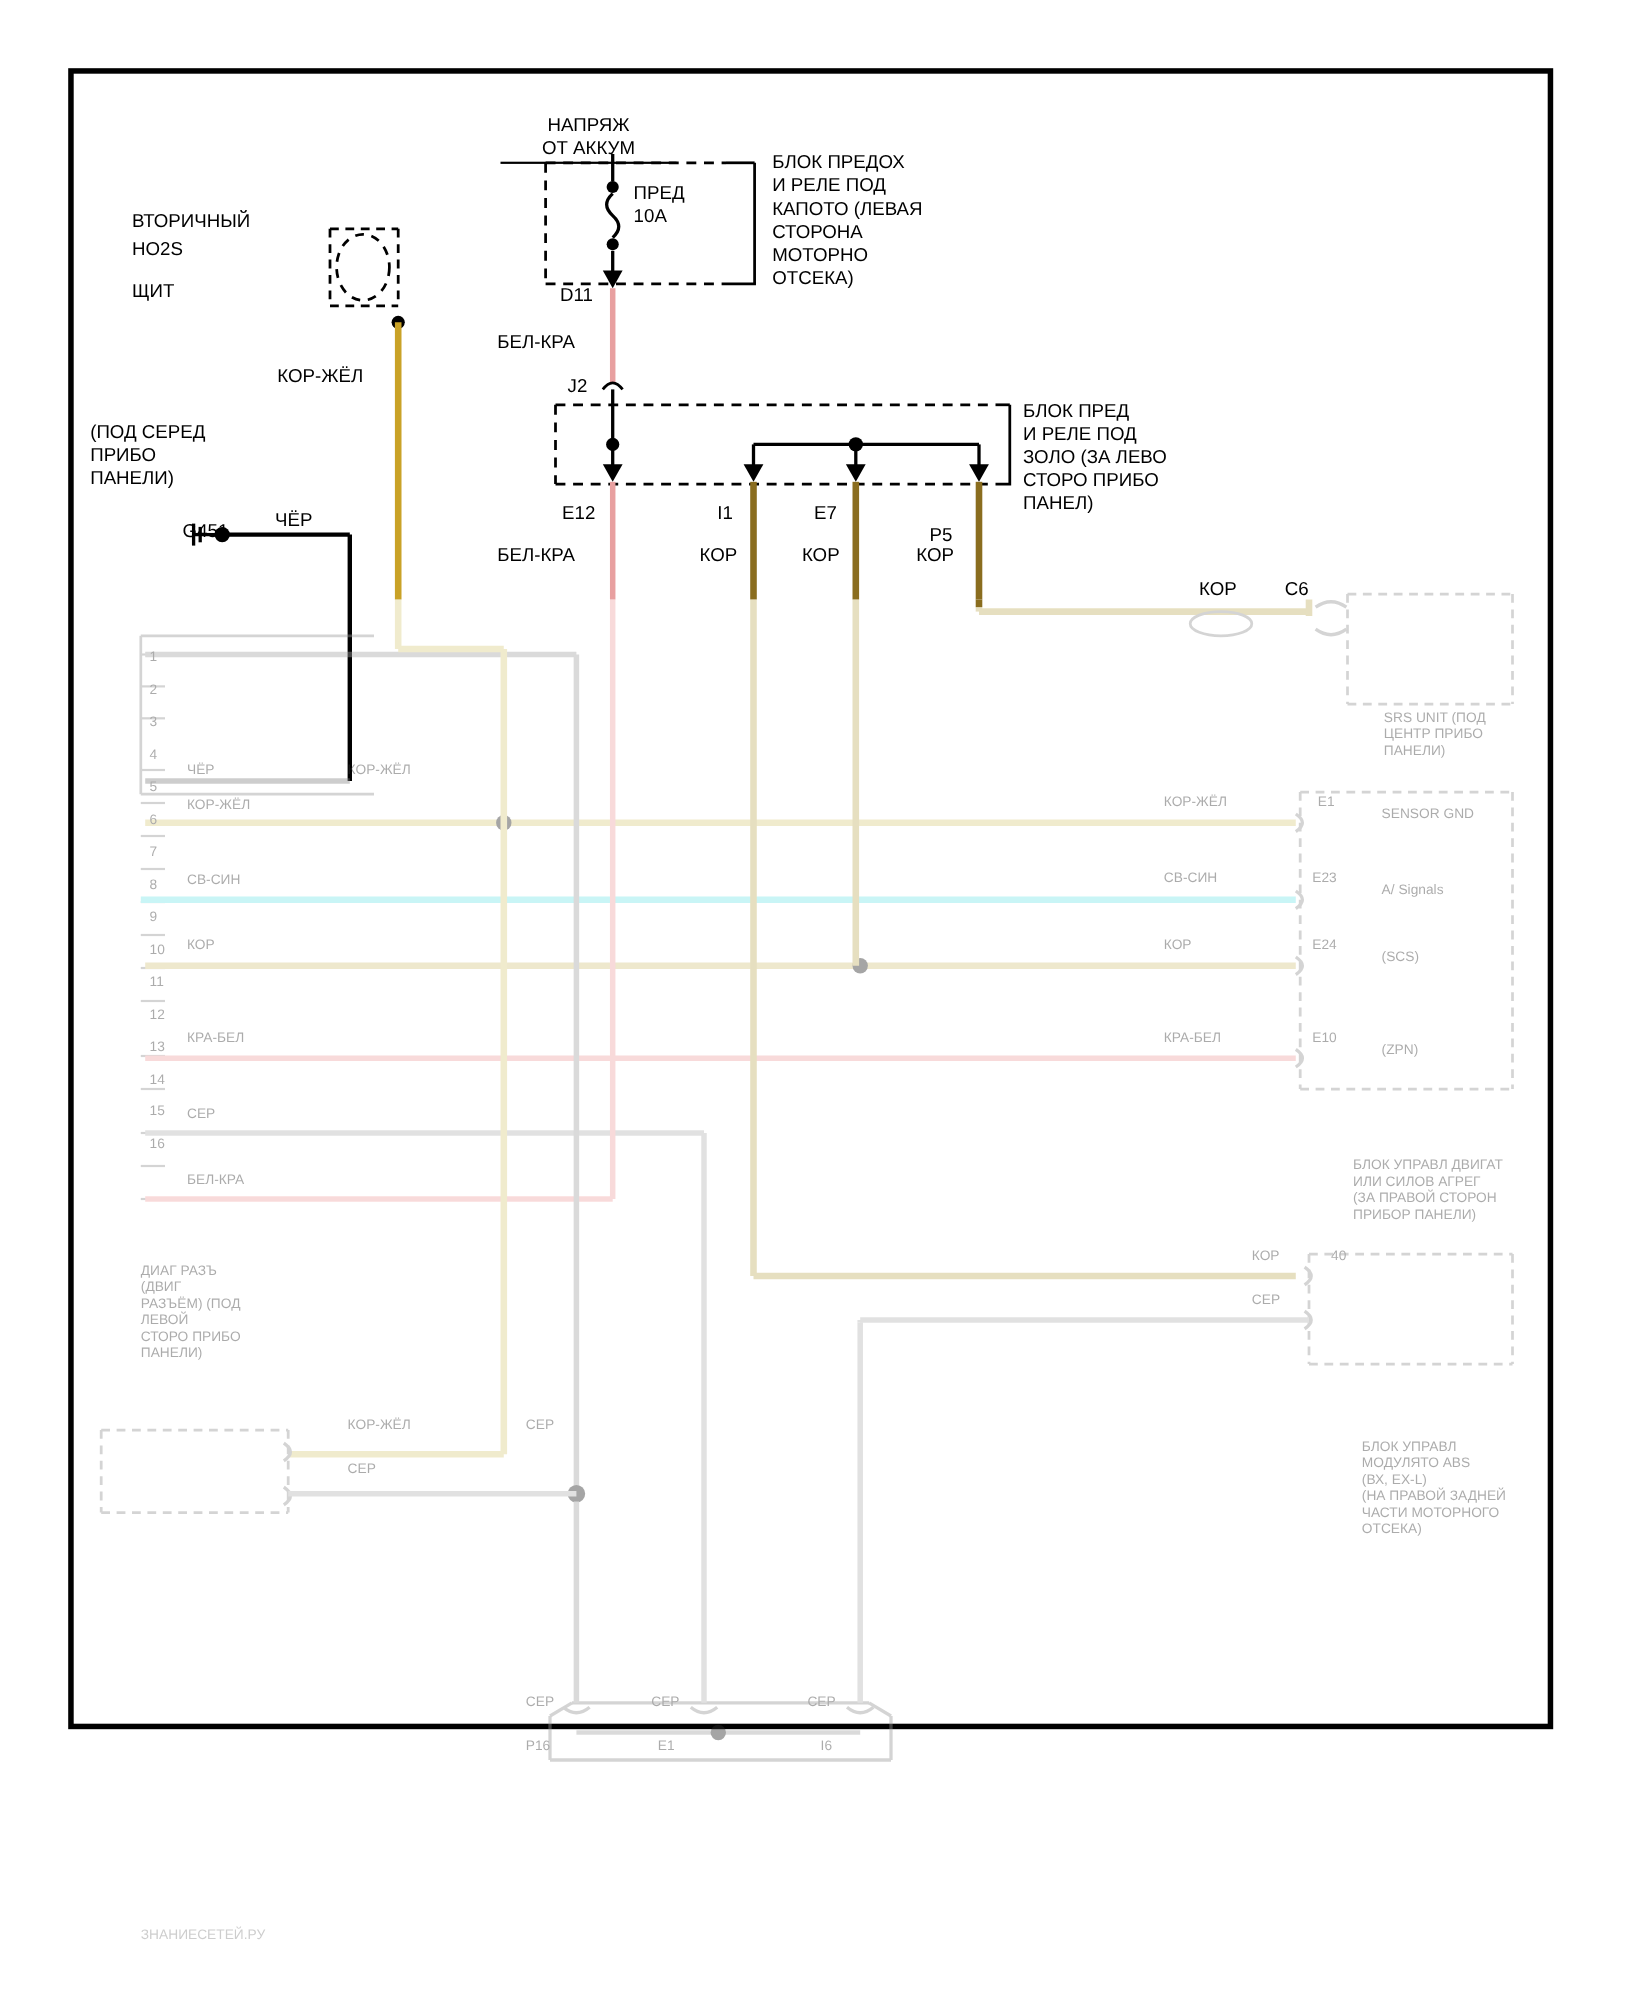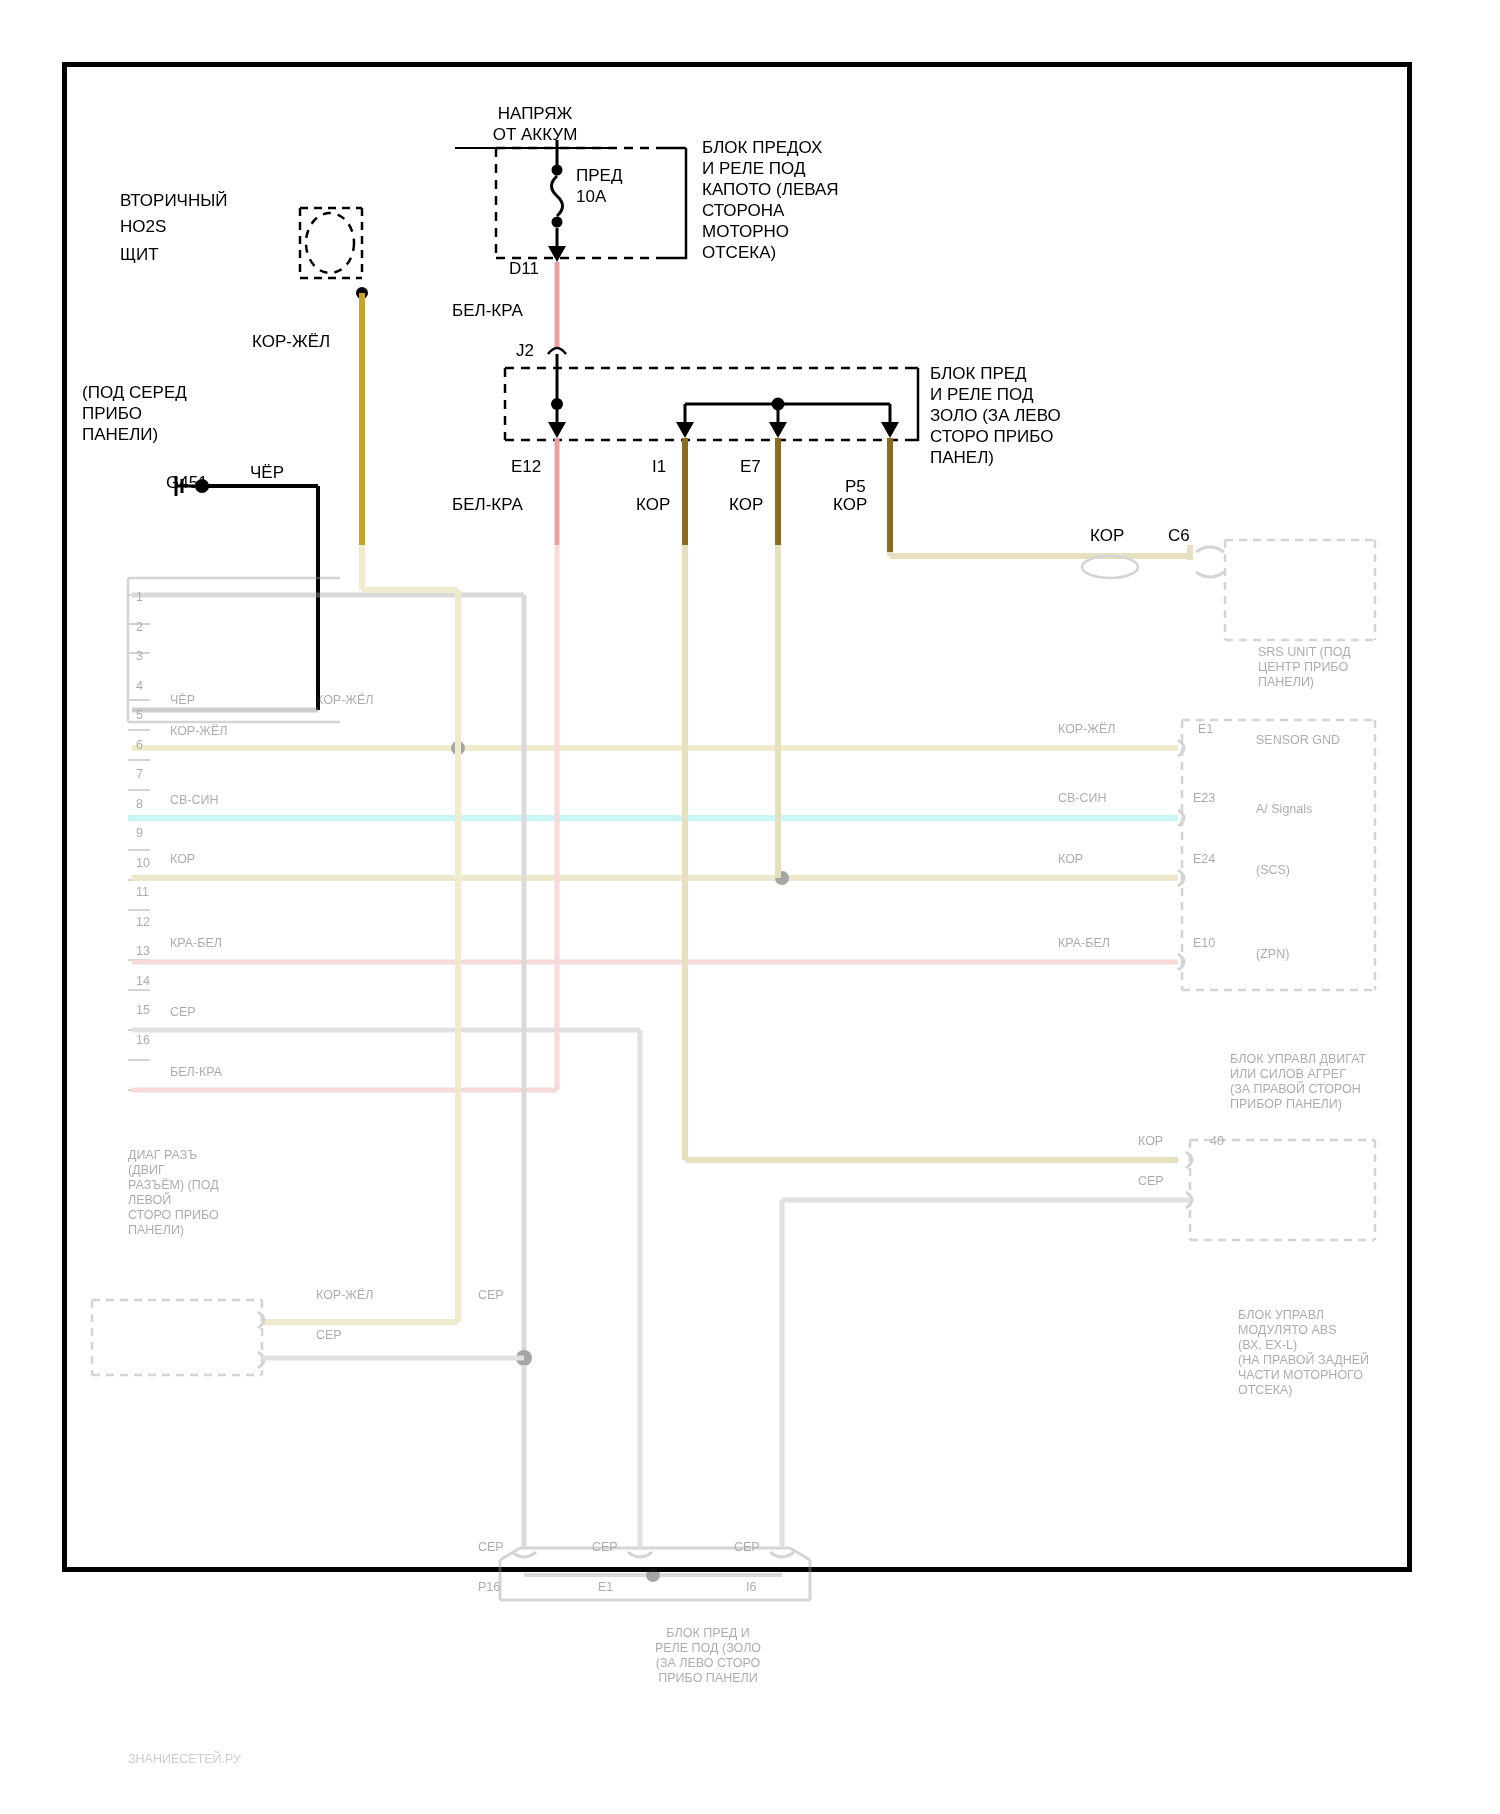--- a/index.html
+++ b/index.html
@@ -169,21 +169,21 @@
 
   <div class="lbl" style="left:452px;top:494px;">БЕЛ-КРА</div>
   <div class="lbl" style="left:636px;top:494px;">КОР</div>
   <div class="lbl" style="left:729px;top:494px;">КОР</div>
   <div class="lbl" style="left:833px;top:494px;">КОР</div>
   <div class="lbl" style="left:1090px;top:525px;">КОР</div>
   <div class="lbl" style="left:1168px;top:525px;">C6</div>
 
   <div class="lbl r" style="left:120px;top:190px;width:170px;">ВТОРИЧНЫЙ</div>
   <div class="lbl r" style="left:120px;top:216px;width:170px;">HO2S</div>
-  <div class="lbl r" style="left:120px;top:244px;width:170px;">ЩИТ</div>
+  <div class="lbl r" style="left:120px;top:254px;width:170px;">ЩИТ</div>
   <div class="lbl" style="left:252px;top:331px;">КОР-ЖЁЛ</div>
 
   <div class="lbl" style="left:82px;top:382px;">(ПОД СЕРЕД
 ПРИБО
 ПАНЕЛИ)</div>
   <div class="lbl" style="left:166px;top:452px;margin-top:20px;">G451</div>
   <div class="lbl" style="left:250px;top:462px;">ЧЁР</div>
 
   <div class="faded-region">
 
@@ -379,21 +379,17 @@
     <div class="lbl tiny" style="left:258px;top:788px;">СЕР</div>
     <div class="lbl tiny" style="left:420px;top:748px;">СЕР</div>
 
     <div class="lbl tiny" style="left:420px;top:1000px;">СЕР</div>
     <div class="lbl tiny" style="left:420px;top:1040px;">P16</div>
     <div class="lbl tiny" style="left:534px;top:1000px;">СЕР</div>
     <div class="lbl tiny" style="left:540px;top:1040px;">E1</div>
     <div class="lbl tiny" style="left:676px;top:1000px;">СЕР</div>
     <div class="lbl tiny" style="left:688px;top:1040px;">I6</div>
 
-    <div class="lbl tiny c" style="left:480px;top:1086px;width:340px;">БЛОК ПРЕД И
-РЕЛЕ ПОД (ЗОЛО
-(ЗА ЛЕВО СТОРО
-ПРИБО ПАНЕЛИ</div>
 
     <div class="lbl tiny" style="left:70px;top:1212px;color:#8a8a8a;">ЗНАНИЕСЕТЕЙ.РУ</div>
   </div>
 
 </div>
 
 </body></html>

